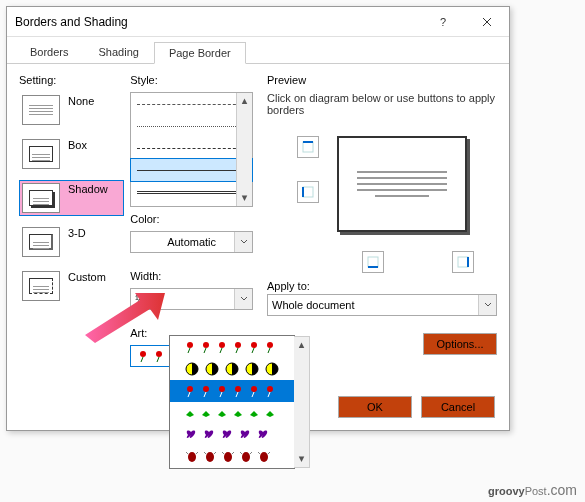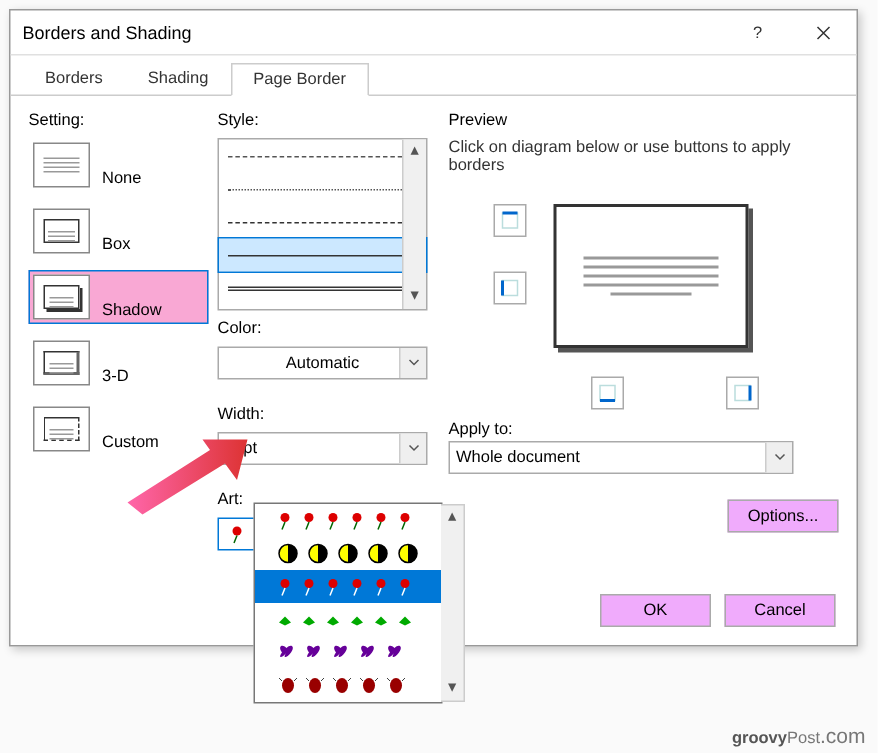--- a/index.html
+++ b/index.html
@@ -1,27 +1,27 @@
 <!DOCTYPE html>
 <html><head>
 <meta charset="utf-8">
 <style>
 *{box-sizing:border-box;font-family:"Segoe UI",Arial,sans-serif;font-size:11px;margin:0;padding:0}
 body{background:#fafafa;width:585px;height:502px;position:relative}
-.dialog{width:566px;background:#fff;border:1px solid #999;position:absolute;left:6px;top:6px;box-shadow:2px 2px 6px rgba(0,0,0,.2)}
+.dialog{width:504px;background:#fff;border:1px solid #999;position:absolute;left:6px;top:6px;box-shadow:2px 2px 6px rgba(0,0,0,.2)}
 .titlebar{height:30px;display:flex;align-items:center;padding:0 0 0 8px;border-bottom:1px solid #e0e0e0}
 .titlebar .title{flex:1;font-size:12px}
 .titlebar .btn{width:44px;height:30px;display:flex;align-items:center;justify-content:center;color:#333}
 .tabs{display:flex;padding:4px 8px 0;border-bottom:1px solid #ccc}
 .tab{padding:4px 14px;border:1px solid transparent;color:#333;cursor:default}
 .tab.active{border:1px solid #ccc;border-bottom:1px solid #fff;background:#fff;position:relative;top:1px}
 .body{display:flex;padding:8px 12px 6px 12px}
 .col-setting{width:120px}
 .grouplabel{margin:2px 0 6px;}
-.sitem{display:flex;align-items:flex-end;margin-bottom:8px;padding:2px;border:1px solid transparent}
+.sitem{display:flex;align-items:flex-start;margin-bottom:8px;padding:2px;border:1px solid transparent}
 .sitem.sel{border:1px solid #0078d7;background:#f9a8d4}
 .sitem .ic{width:38px;height:30px;border:1px solid #888;margin-right:8px;position:relative;background:#fff;display:flex;align-items:center;justify-content:center}
 .sitem .ic .inner{width:24px;height:16px}
 .lines{display:flex;flex-direction:column;justify-content:center;gap:2px;width:24px;height:16px}
 .lines span{height:1px;background:#999;display:block}
 .ic.box .inner{border:1px solid #333}
 .ic.box .lines{width:18px;margin:2px auto}
 .ic.shadow .inner{border:1px solid #333;box-shadow:2px 2px 0 #333}
 .ic.shadow .lines{width:16px;margin:2px auto}
 .ic.d3 .inner{border:1px solid #333;border-right:2px solid #666;border-bottom:2px solid #666}
@@ -48,21 +48,21 @@
 .page span{height:2px;background:#999;width:100%}
 .edgebtn{width:22px;height:22px;border:1px solid #aaa;background:#fff;position:absolute;display:flex;align-items:center;justify-content:center}
 .edgebtn svg{width:14px;height:14px}
 .eb-top{left:30px;top:10px}
 .eb-left{left:30px;top:55px}
 .eb-bottom{left:95px;top:125px}
 .eb-right{left:185px;top:125px}
 .applyrow{margin-top:4px}
 .applyrow .combo{width:230px}
 .optrow{text-align:right;margin-top:8px}
-.pushbtn{display:inline-block;min-width:74px;height:22px;line-height:20px;text-align:center;border:1px solid #aaa;background:#f0abfc;padding:0 12px;margin-left:6px}
+.pushbtn{display:inline-block;min-width:74px;height:22px;line-height:20px;text-align:center;border:1px solid #aaa;background:#c2410c;padding:0 12px;margin-left:6px}
 .footer{text-align:right;padding:6px 14px 12px;border-top:none}
 .artdrop{position:absolute;left:169px;top:335px;width:126px;background:#fff;border:1px solid #777;z-index:5}
 .artdrop .row{height:22px;display:flex;align-items:center;justify-content:space-around;padding:0 2px}
 .artdrop .row.sel{background:#0078d7}
 .artdrop .sb{position:absolute;right:-16px;top:0;bottom:0;width:16px;background:#f0f0f0;border:1px solid #ccc;border-left:none}
 .artdrop .sb .up,.artdrop .sb .dn{height:16px;text-align:center;line-height:14px;color:#555}
 .arrow{position:absolute;left:80px;top:285px;z-index:6}
 .watermark{position:absolute;right:8px;bottom:4px;font-size:14px;color:#777}
 .watermark b{color:#555}
 .artcombo{border:1px solid #0078d7}

